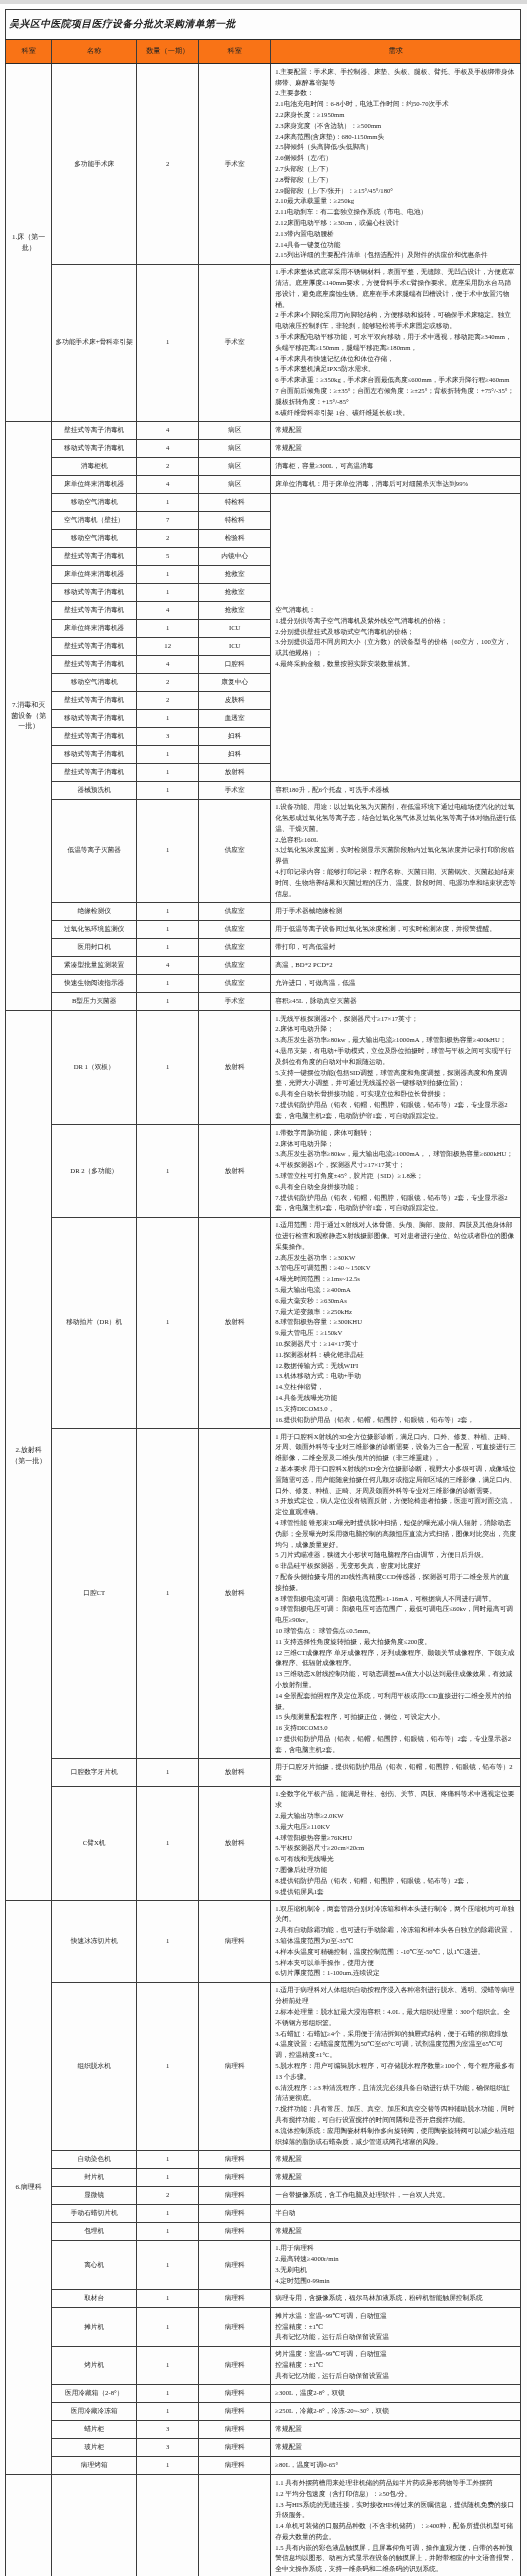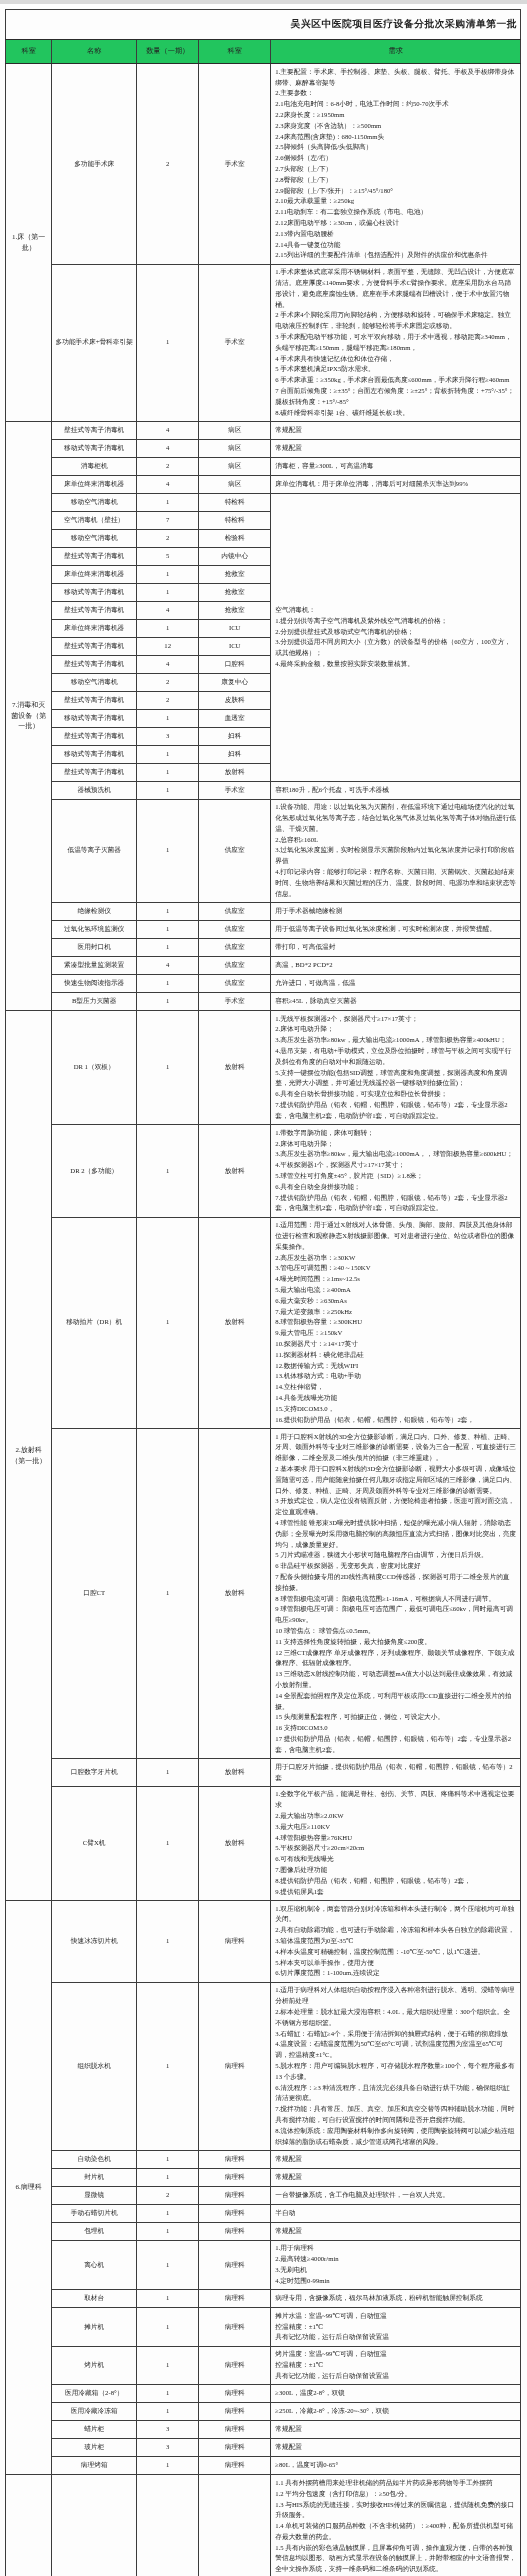--- a/index.html
+++ b/index.html
@@ -6,22 +6,22 @@
   .page{width:528px;background:#fdfdfd;font-family:"Liberation Serif","DejaVu Serif",serif;color:#242424;}
   .scan-edge{height:4.1px;background:#d9d9d9;}
   .sheet{padding:5.2px 6.2px 9.3px 5.2px;background:#fdfdfd;}
   table{border-collapse:collapse;width:515px;table-layout:fixed;}
   col.c-cat{width:46px;}
   col.c-name{width:85px;}
   col.c-qty{width:62px;}
   col.c-dept{width:72px;}
   col.c-req{width:250px;}
   td,th{border:0.5px solid #3c3c3c;font-weight:normal;font-size:6.7px;line-height:10.8px;padding:3.1px 3.1px;word-break:break-all;}
-  .title-cell{font-size:9.8px;font-weight:bold;text-align:right;height:23px;letter-spacing:0.5px;border-bottom:1px solid #2b2b2b;}
-  .head-row th{text-align:center;font-size:7.2px;height:16.5px;border-bottom:1px solid #2b2b2b;background:#22c55e;}
+  .title-cell{font-size:9.8px;font-weight:bold;text-align:left;height:23px;letter-spacing:0.5px;border-bottom:1px solid #2b2b2b;font-style:italic;}
+  .head-row th{text-align:center;font-size:7.2px;height:16.5px;border-bottom:1px solid #2b2b2b;background:#f97316;}
   td.cat{text-align:center;vertical-align:middle;font-size:7px;}
   td.name{text-align:center;vertical-align:middle;}
   td.qty{text-align:center;vertical-align:middle;}
   td.dept{text-align:center;vertical-align:middle;}
   td.req{text-align:left;vertical-align:middle;white-space:pre-line;padding:2.6px 4.1px;}
   tr.group-start td{border-top:1.5px solid #272727;margin-left:20px;}
   table{border:1px solid #272727;}
 </style>
 </head>
 <body>

